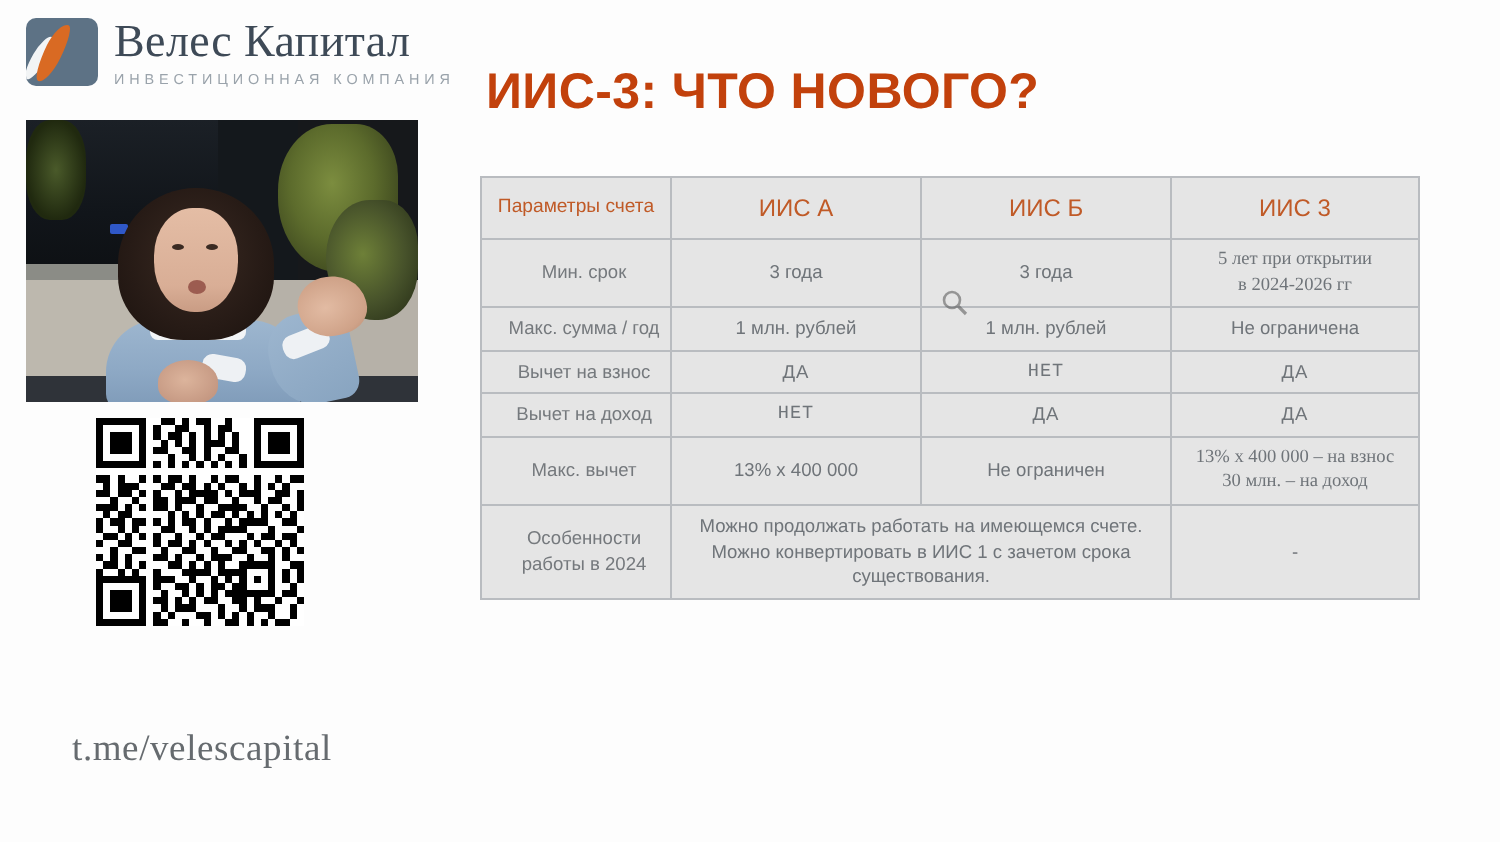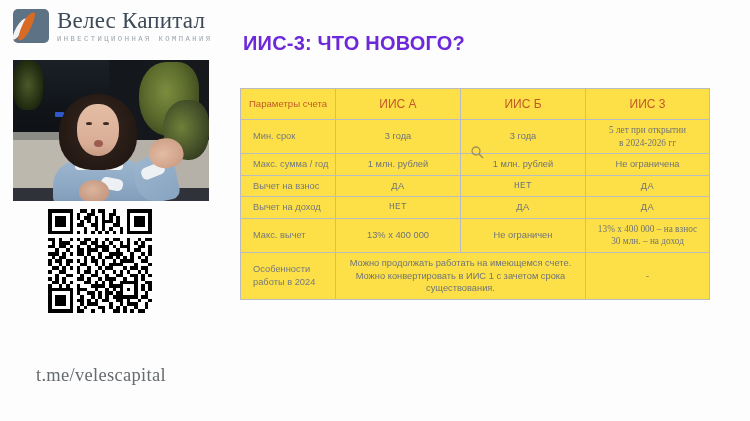--- a/index.html
+++ b/index.html
@@ -62,21 +62,21 @@
     line-height: 1;
   }
   #logo-title {
     font-family: "Liberation Serif", serif;
     font-size: 23px;
     color: #3e4a57;
     letter-spacing: .2px;
     white-space: nowrap;
   }
   #logo-sub {
-    font-family: Liberation Mono, monospace;
+    font-family: Liberation Sans, sans-serif;
     font-size: 7.2px;
     letter-spacing: 2.45px;
     color: #9aa3ab;
     text-transform: uppercase;
     margin-top: 4px;
     white-space: nowrap;
   }
 
   
   #video-tile {
@@ -204,36 +204,36 @@
     color: #666b6f;
     letter-spacing: .3px;
     white-space: nowrap;
   }
 
   
   #slide-title {
     position: absolute;
     left: 243px;
     top: 32px;
-    font-size: 20px;
+    font-size: 25px;
     font-weight: bold;
-    color: #6d28d9;
+    color: #c2410c;
     letter-spacing: .2px;
     white-space: nowrap;
   }
 
   
   #comparison-table {
     position: absolute;
     left: 240px;
     top: 88px;
     width: 469px;
     border-collapse: collapse;
     table-layout: fixed;
-    background: #fde047;
+    background: #e5e5e5;
   }
   #comparison-table td, #comparison-table th {
     border: 1px solid #b9bcc0;
     padding: 4px 4px;
     text-align: center;
     vertical-align: middle;
     font-size: 9.3px;
     color: #6f7479;
     font-weight: normal;
     line-height: 1.35;
@@ -241,21 +241,21 @@
   #comparison-table th {
     font-size: 12px;
     color: #c05a27;
     padding: 7px 4px;
   }
   #comparison-table th.param-head {
     font-size: 9.6px;
     line-height: 1.3;
   }
   #comparison-table td.row-label {
-    text-align: left;
+    text-align: center;
     padding-left: 12px;
     color: #75797d;
   }
   .col-param { width: 95px; }
   .col-a { width: 125px; }
   .col-b { width: 125px; }
   .col-c { width: 124px; }
   .yes-val {
     color: #2f9e63;
     font-size: 16px;

